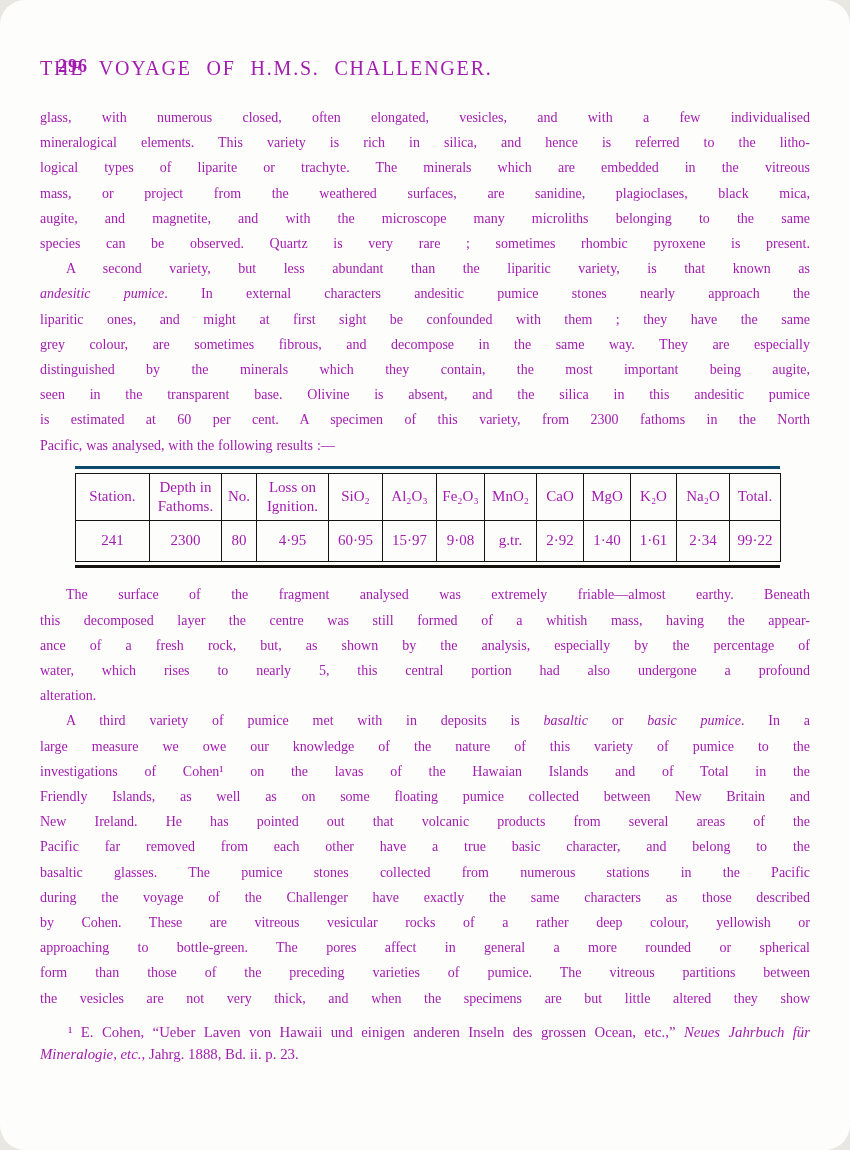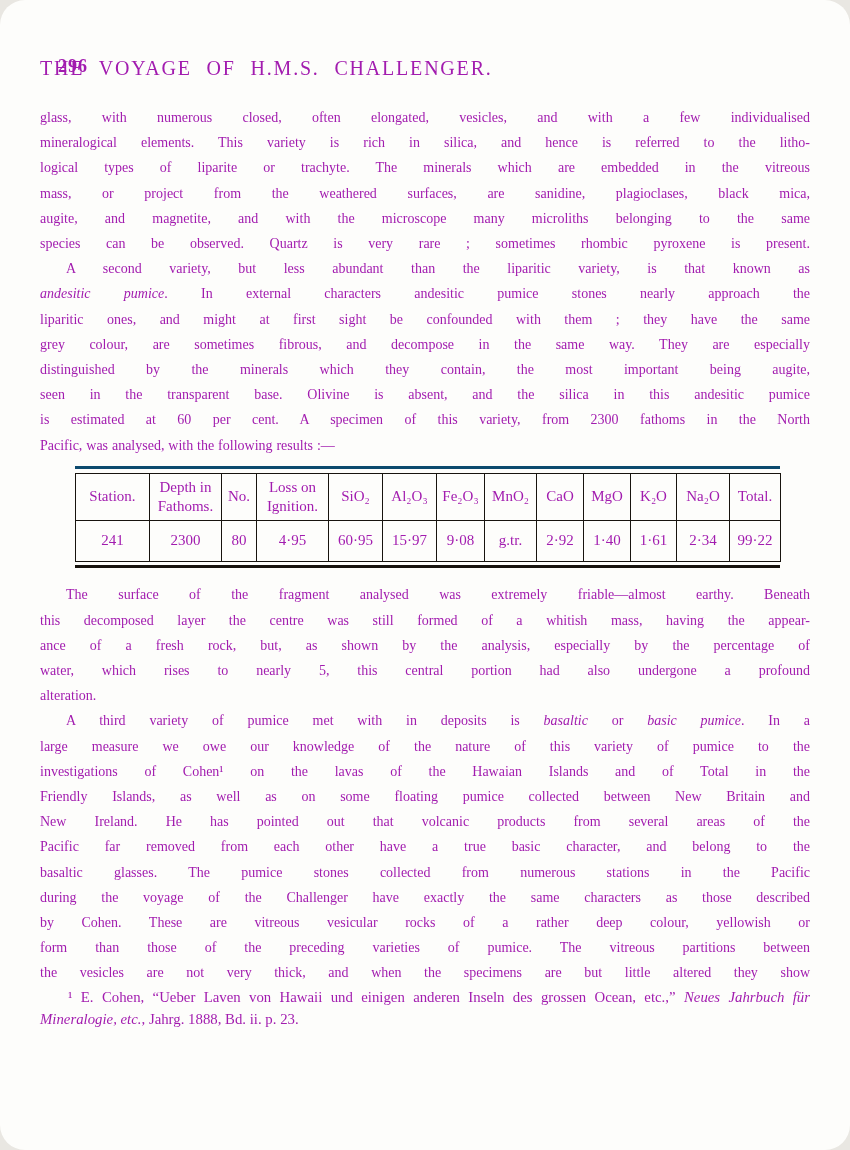--- a/index.html
+++ b/index.html
@@ -56,21 +56,21 @@
   .analysis-table th{height:46px;font-size:15px;line-height:1.25;}
   .analysis-table td{height:40px;font-size:15px;}
   .col-station{width:74px}.col-depth{width:72px}.col-no{width:35px}
   .col-loss{width:72px}.col-sio2{width:54px}.col-al2o3{width:54px}
   .col-fe2o3{width:48px}.col-mno2{width:52px}.col-cao{width:47px}
   .col-mgo{width:47px}.col-k2o{width:46px}.col-na2o{width:53px}
   .col-total{width:51px}
   .bottom-rule{border-top:3px solid #17130e;margin-top:3.5px;height:0;}
   .after-table{margin-top:14px;}
   
-  .footnote{font-size:14.8px;line-height:22px;}
+  .footnote{margin-top:10px;font-size:14.8px;line-height:22px;}
   .footnote .line{text-align:justify;text-align-last:justify;}
   .footnote .line.last-line{text-align-last:left;}
   .footnote .line:first-child{padding-left:28px;}
 </style>
 </head>
 <body>
 
 <div class="page">
 
   <div class="page-header">
@@ -164,20 +164,21 @@
     <div class="para indent">
         <div class="line">A third variety of pumice met with in deposits is <i>basaltic</i> or <i>basic pumice</i>. In a</div>
         <div class="line">large measure we owe our knowledge of the nature of this variety of pumice to the</div>
         <div class="line">investigations of Cohen¹ on the lavas of the Hawaian Islands and of Total in the</div>
         <div class="line">Friendly Islands, as well as on some floating pumice collected between New Britain and</div>
         <div class="line">New Ireland. He has pointed out that volcanic products from several areas of the</div>
         <div class="line">Pacific far removed from each other have a true basic character, and belong to the</div>
         <div class="line">basaltic glasses. The pumice stones collected from numerous stations in the Pacific</div>
         <div class="line">during the voyage of the Challenger have exactly the same characters as those described</div>
         <div class="line">by Cohen. These are vitreous vesicular rocks of a rather deep colour, yellowish or</div>
+        <div class="line">approaching to bottle-green. The pores affect in general a more rounded or spherical</div>
         <div class="line">form than those of the preceding varieties of pumice. The vitreous partitions between</div>
         <div class="line">the vesicles are not very thick, and when the specimens are but little altered they show</div>
       </div>
 
   </div>
 
   <div class="footnote">
       <div class="line">¹ E. Cohen, “Ueber Laven von Hawaii und einigen anderen Inseln des grossen Ocean, etc.,” <i>Neues Jahrbuch für</i></div>
       <div class="line last-line"><i>Mineralogie, etc.</i>, Jahrg. 1888, Bd. ii. p. 23.</div>
     </div>

